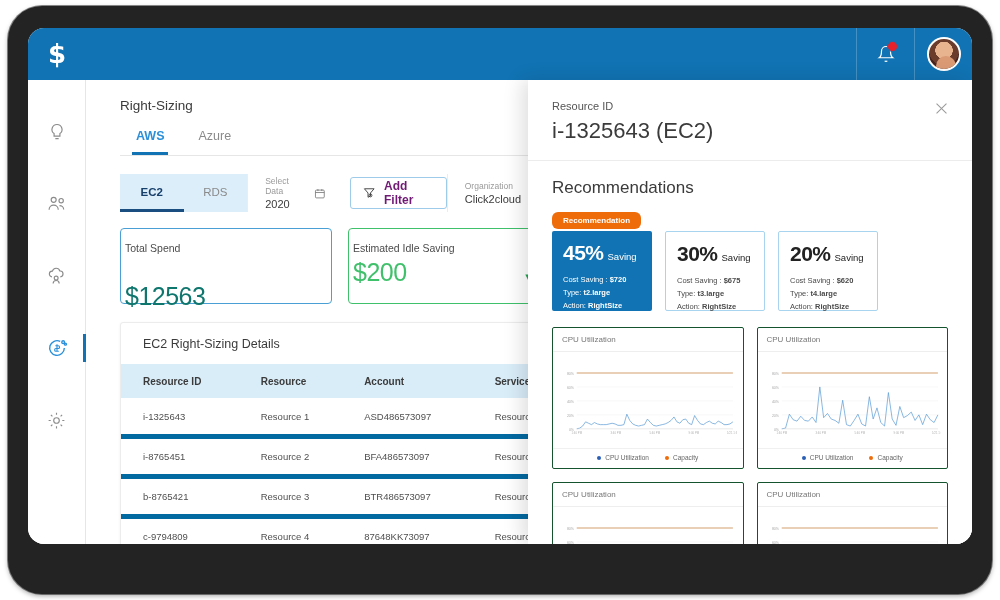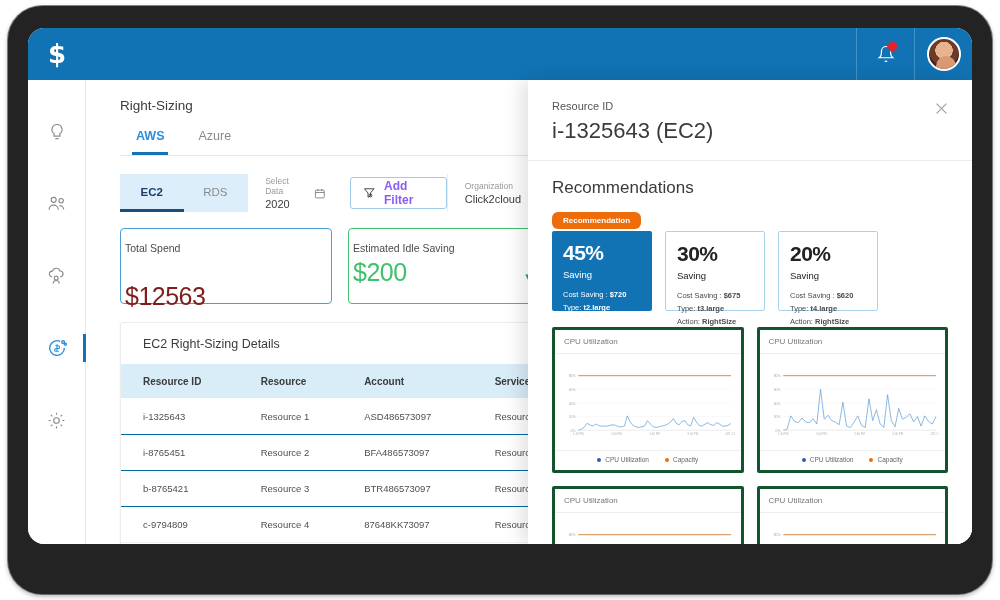--- a/index.html
+++ b/index.html
@@ -106,54 +106,54 @@
   .fb-cell { display: flex; align-items: center; padding: 0 17px;
              border-left: 1px solid #ececec; gap: 9px; }
   .fb-stack { display: flex; flex-direction: column; justify-content: center; gap: 2px; }
   .fb-label { font-size: 8.5px; color: #9a9a9a; }
   .fb-value { font-size: 11px; color: #3b3b3b; }
   .addfilter {
     display: flex; align-items: center; gap: 7px; height: 32px;
     border: 1px solid #9ecbea; border-radius: 3px; padding: 0 11px;
     margin: 3px 0 0 8px; cursor: pointer;
   }
-  .addfilter-text { font-size: 12px; color: #8b5cf6; font-weight: bold; }
+  .addfilter-text { font-size: 12px; color: #701a75; font-weight: bold; }
 
   
   .kpis { display: flex; gap: 16px; margin-top: 16px; }
   .kpi {
     width: 212px; height: 76px; border-radius: 4px; background: #fff;
     padding: 13px 4px; position: relative;
   }
   .kpi.blue { border: 1.5px solid #4a9fd4; }
   .kpi.green { border: 1.5px solid #3fc06a; }
   .kpi-label { font-size: 10.5px; color: #4b4b4b; margin-bottom: 4px; }
   .kpi-value { font-size: 25px; font-weight: 300; letter-spacing: -.5px; }
-  .kpi.blue .kpi-value { color: #7f1d1d; margin-top: 28px; }
+  .kpi.blue .kpi-value { color: #0f766e; margin-top: 28px; }
   .kpi.green .kpi-value { color: #3fc06a; }
   .kpi-arrow { position: absolute; right: 18px; bottom: 14px;
                font-size: 20px; color: #22a84e; line-height: 1; }
 
   
   .table-card {
     margin-top: 18px; width: 700px;
     background: #ffffff; border: 1px solid #ececec; border-radius: 3px;
     box-shadow: 0 1px 3px rgba(0,0,0,.06);
   }
   .table-card-title { font-size: 12.5px; color: #3b3b3b; padding: 14px 22px 13px; }
   table { border-collapse: collapse; width: 100%; }
   thead th {
     background: #d9edf9; font-size: 10px; color: #3b3b3b; font-weight: bold;
     text-align: left; padding: 11px 0 11px 22px; white-space: nowrap;
   }
   thead th.cost-col { background: #bfe0f3; border-bottom: 2.5px solid #1173b3;
                       text-align: right; padding-right: 26px; }
   tbody td {
     font-size: 9.5px; color: #4f4f4f; padding: 12px 0 12px 22px;
-    border-bottom: 1px solid #0369a1; white-space: nowrap;
+    border-bottom: 5px solid #0369a1; white-space: nowrap;
   }
   tbody td.cost-col { background: #f2f9fd; font-weight: bold; color: #333;
                       text-align: right; padding-right: 26px; }
   tbody tr:last-child td { border-bottom: 1px solid #f0f0f0; }
   .table-foot { height: 26px; }
 
   
   .panel {
     position: absolute; left: 500px; top: 52px;
     width: 444px; height: 464px;
@@ -175,30 +175,30 @@
   .rec-badge {
     display: inline-block; background: #ef6c0b; color: #fff;
     font-size: 8px; font-weight: bold; padding: 4px 11px; border-radius: 6px;
     margin-bottom: 2px;
   }
   .rec-cards { display: flex; gap: 13px; }
   .rec-card { width: 100px; height: 80px; padding: 10px 10px 0 11px;
               border-radius: 2px; cursor: pointer; }
   .rec-card.primary { background: #1173b3; color: #ffffff; }
   .rec-card.plain { background: #ffffff; border: 1px solid #a8d4ef; color: #222; }
-  .rec-pct-row { display: flex; align-items: baseline; gap: 4px; margin-bottom: 8px; flex-direction: column; }
+  .rec-pct-row { display: flex; align-items: baseline; gap: 4px; margin-bottom: 8px; }
   .rec-pct { font-size: 21px; font-weight: bold; letter-spacing: -.5px; }
   .rec-saving-word { font-size: 9.5px; font-weight: normal; }
   .rec-line { font-size: 7.5px; line-height: 1.75; white-space: nowrap; }
   .rec-line b { font-weight: bold; }
   .rec-card.plain .rec-line { color: #4a4a4a; }
 
   
   .charts { display: grid; grid-template-columns: 1fr 1fr; gap: 13px; margin-top: 16px; }
-  .chart-card { border: 3px solid #14532d; border-radius: 2px; background: #fff; }
+  .chart-card { border: 1px solid #14532d; border-radius: 2px; background: #fff; }
   .chart-head { font-size: 8px; color: #777; padding: 7px 9px;
                 border-bottom: 1px solid #eee; }
   .chart-body { padding: 6px 6px 0 4px; }
   .chart-legend { display: flex; justify-content: center; gap: 16px;
                   padding: 5px 0 7px; border-top: 1px solid #f0f0f0; }
   .legend-item { display: flex; align-items: center; gap: 4px;
                  font-size: 6.5px; color: #666; }
   .legend-dot { width: 4px; height: 4px; border-radius: 50%; }
 </style>
 </head>

